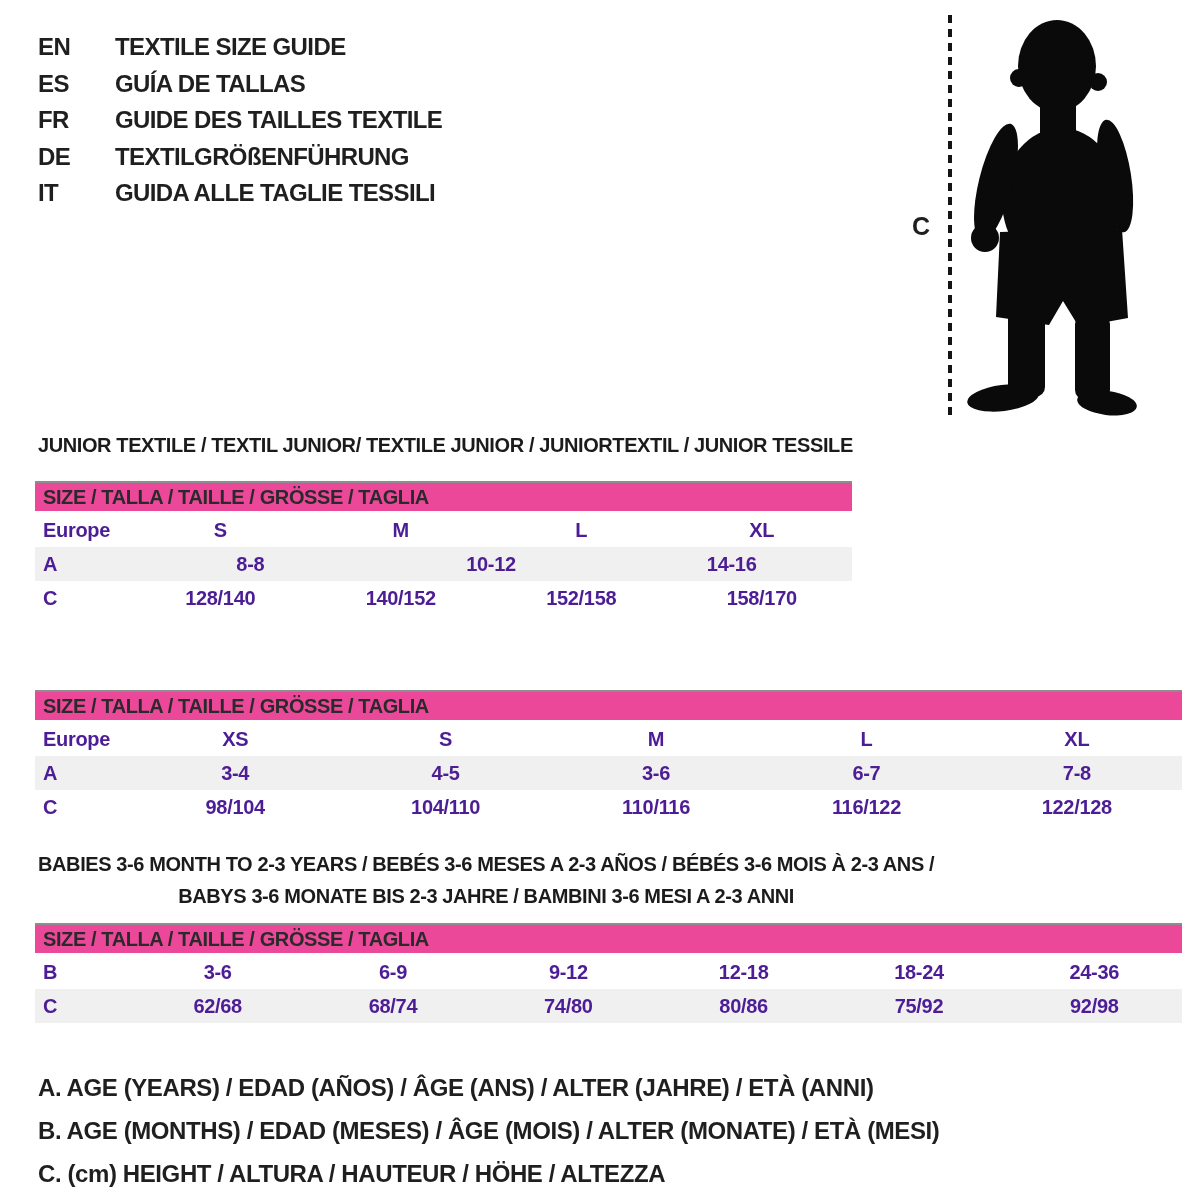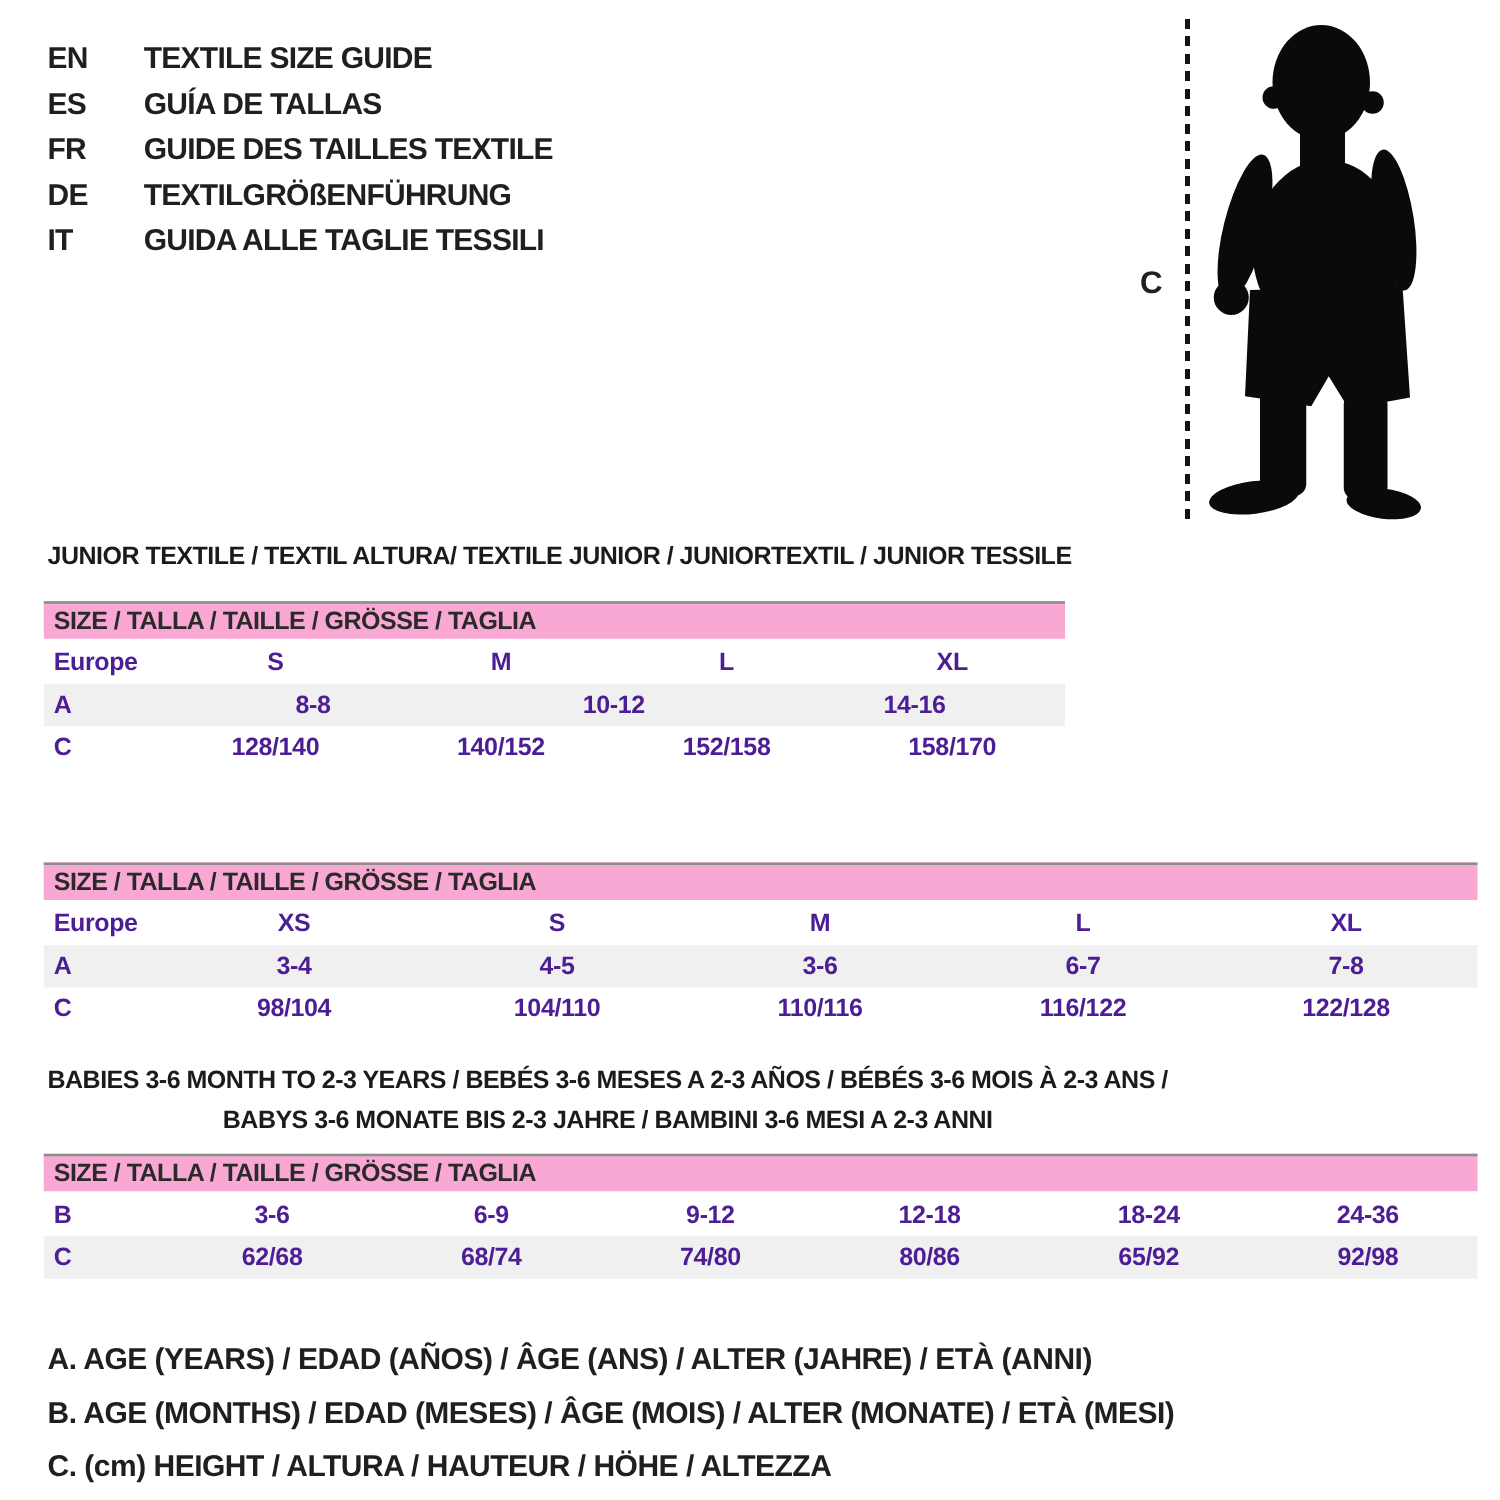--- a/index.html
+++ b/index.html
@@ -18,21 +18,21 @@
   }
   .measure-label{position:absolute;left:912px;top:212px;font-weight:bold;font-size:25px;}
   .figure-svg{position:absolute;left:958px;top:14px;}
   
   .sec-title{position:absolute;left:38px;font-weight:bold;font-size:20px;letter-spacing:-0.4px;color:#1b1b1b;line-height:24px;}
   .sec-title .sub{font-size:13px;position:relative;top:1px;}
   .two-line div{line-height:31.5px;text-align:center;}
   
   .size-table{position:absolute;left:35px;}
   .tbl-header{
-    height:28px;line-height:28px;background:#f9a8d4;border-top:2px solid #8d8d8d;
+    height:28px;line-height:28px;background:#ec4899;border-top:2px solid #8d8d8d;
     padding-left:8px;font-weight:bold;font-size:20px;letter-spacing:-0.4px;color:#2a2a2a;margin-bottom:2px;
   }
   .tbl-row{display:flex;height:34px;line-height:34px;font-weight:bold;font-size:20px;letter-spacing:-0.3px;color:#4c1d95;}
   .tbl-row.shaded{background:#f0f0f0;}
   .tbl-label{width:95px;padding-left:8px;box-sizing:border-box;}
   .tbl-cell{flex:1;text-align:center;}
   
   .legend{position:absolute;left:38px;top:1066px;}
   .legend-line{height:43px;line-height:43px;font-weight:bold;font-size:24px;letter-spacing:-0.4px;}
 </style>
@@ -78,21 +78,21 @@
       <ellipse cx="157" cy="162" rx="16" ry="57" transform="rotate(-9 157 162)"></ellipse>
       <circle cx="150" cy="206" r="13"></circle>
       <path d="M42 218 L164 215 L170 304 L121 313 L105 287 L91 311 L38 303 Z"></path>
       <rect x="50" y="295" width="37" height="88" rx="10"></rect>
       <rect x="117" y="300" width="35" height="86" rx="10"></rect>
       <ellipse cx="45" cy="384" rx="36" ry="13" transform="rotate(-7 45 384)"></ellipse>
       <ellipse cx="149" cy="389" rx="30" ry="12" transform="rotate(7 149 389)"></ellipse>
     </g>
   </svg>
 
-  <div class="sec-title" style="top:433px">JUNIOR TEXTILE / TEXTIL ALTURA/ TEXTILE JUNIOR / JUNIORTEXTIL / JUNIOR TESSILE</div>
+  <div class="sec-title" style="top:433px">JUNIOR TEXTILE / TEXTIL JUNIOR/ TEXTILE JUNIOR / JUNIORTEXTIL / JUNIOR TESSILE</div>
   <div class="size-table" style="top:481px;width:817px">
       <div class="tbl-header">SIZE / TALLA / TAILLE / GRÖSSE / TAGLIA</div>
       <div class="tbl-row">
         <div class="tbl-label">Europe</div>
         <div class="tbl-cell">S</div>
         <div class="tbl-cell">M</div>
         <div class="tbl-cell">L</div>
         <div class="tbl-cell">XL</div>
       </div>
       <div class="tbl-row shaded">
@@ -152,21 +152,21 @@
         <div class="tbl-cell">12-18</div>
         <div class="tbl-cell">18-24</div>
         <div class="tbl-cell">24-36</div>
       </div>
       <div class="tbl-row shaded">
         <div class="tbl-label">C</div>
         <div class="tbl-cell">62/68</div>
         <div class="tbl-cell">68/74</div>
         <div class="tbl-cell">74/80</div>
         <div class="tbl-cell">80/86</div>
-        <div class="tbl-cell">65/92</div>
+        <div class="tbl-cell">75/92</div>
         <div class="tbl-cell">92/98</div>
       </div>
     </div>
 
   <div class="legend">
       <div class="legend-line">A. AGE (YEARS) / EDAD (AÑOS) / ÂGE (ANS) / ALTER (JAHRE) / ETÀ (ANNI)</div>
       <div class="legend-line">B. AGE (MONTHS) / EDAD (MESES) / ÂGE (MOIS) / ALTER (MONATE) / ETÀ (MESI)</div>
       <div class="legend-line">C. (cm) HEIGHT / ALTURA / HAUTEUR / HÖHE / ALTEZZA</div>
     </div>
 

